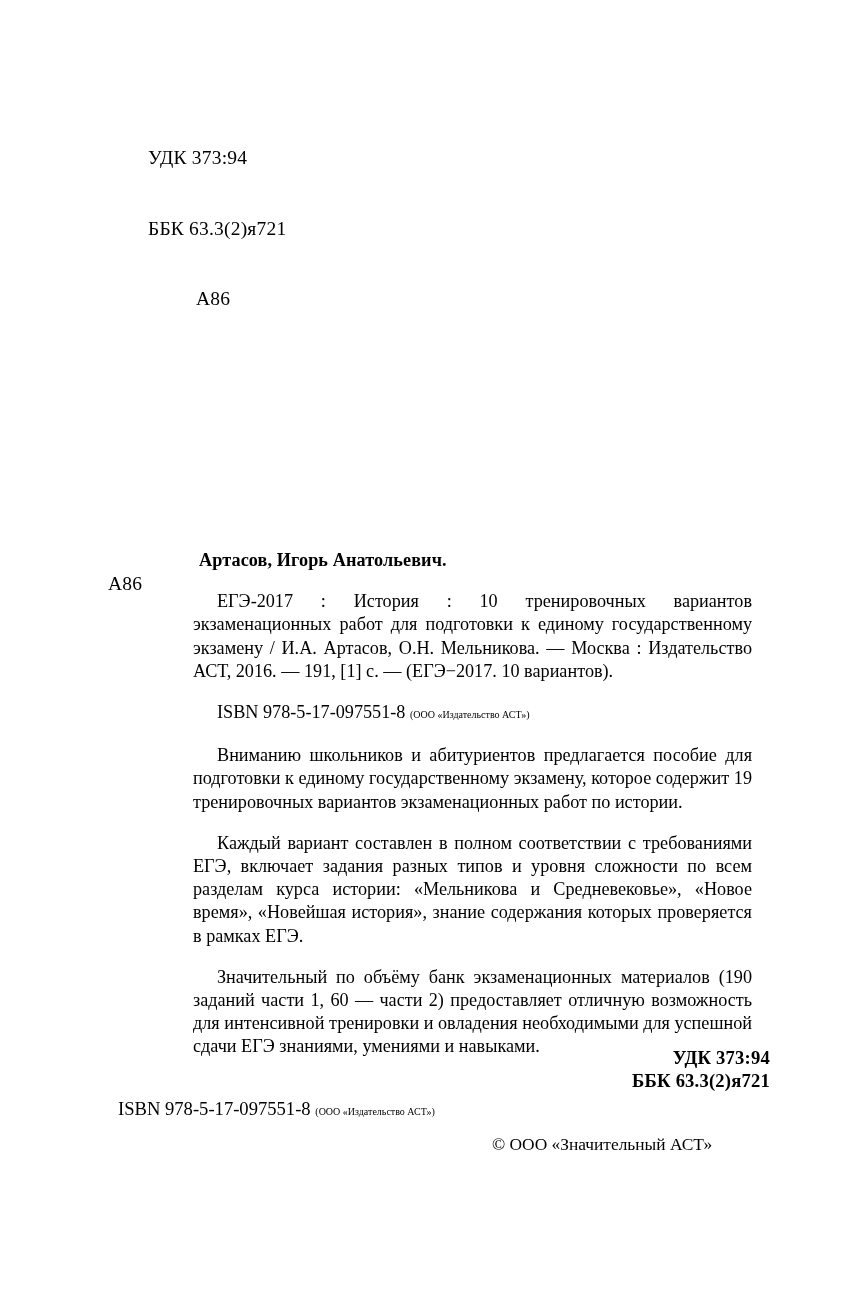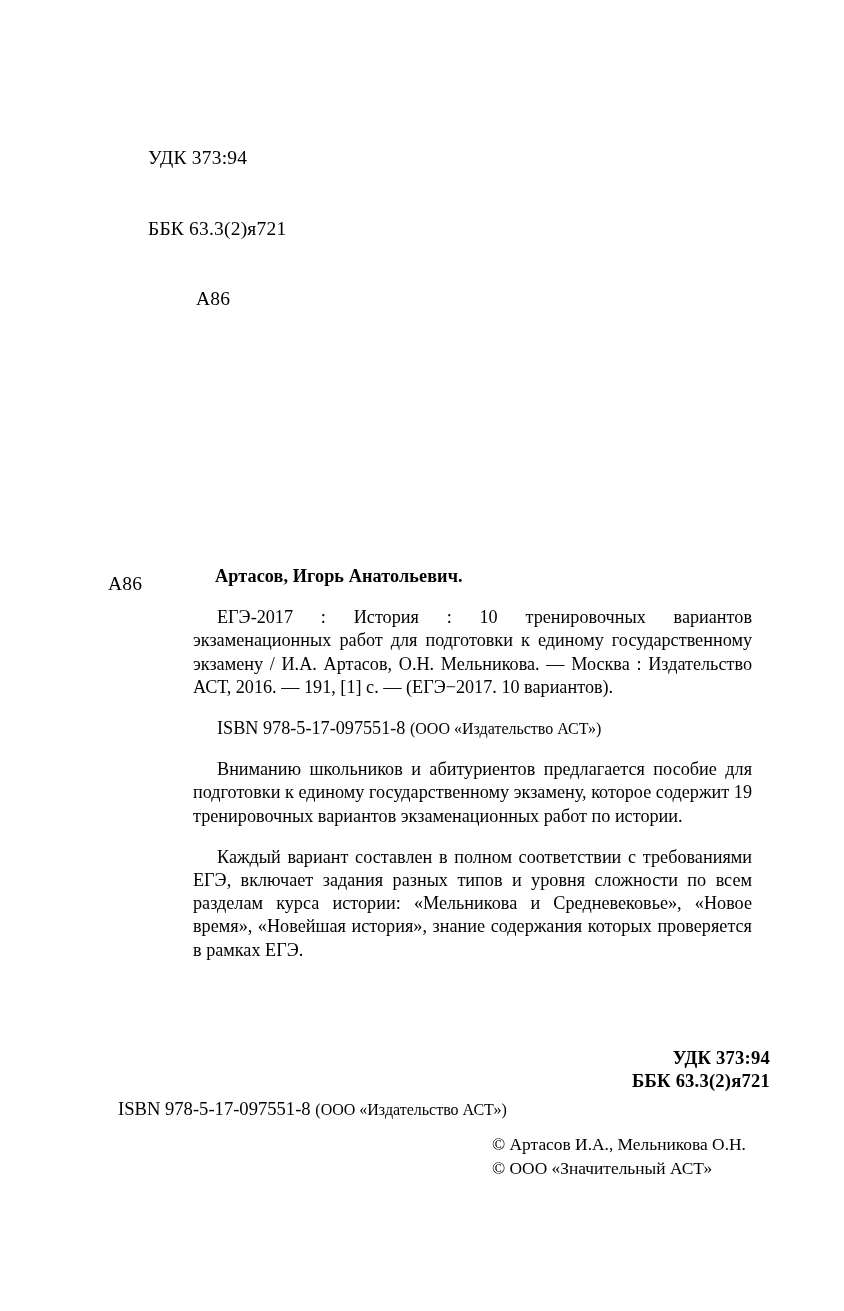--- a/index.html
+++ b/index.html
@@ -54,35 +54,35 @@
     position: absolute;
     left: -67px;
     top: 23.2px;
     font-size: 19.5px;
     line-height: 23.2px;
     letter-spacing: 0.2px;
   }
 
   .author {
     font-weight: bold;
-    margin: 16px;
+    margin: 0;
     text-indent: 24px;
     letter-spacing: 0.1px;
   }
 
   p.just {
     margin: 18px;
     text-align: justify;
     text-align-last: left;
     text-indent: 24px;
     hyphens: manual;
   }
 
   .small-paren {
-    font-size: 16px;
+    font-size: 10px;
   }
 
   
   .class-bottom {
     position: absolute;
     left: 400px;
     top: 1046px;
     width: 370px;
     text-align: right;
     font-weight: bold;
@@ -133,27 +133,27 @@
     <span class="hanging-code">А86</span>
 
     <p class="author">Артасов, Игорь Анатольевич.</p>
 
     <p class="just">ЕГЭ-2017 : История : 10 тренировочных вариантов экзаменационных работ для подготовки к единому государственному экзамену / И.А. Артасов, О.Н. Мельникова. — Москва : Издательство АСТ, 2016. — 191, [1] с. — (ЕГЭ−2017. 10 вариантов).</p>
 
     <p class="just"><span>ISBN 978-5-17-097551-8</span> <span class="small-paren">(ООО «Издательство АСТ»)</span></p>
 
     <p class="just">Вниманию школьников и абитуриентов предлагается пособие для подготовки к единому государственному экзамену, которое содержит 19 тренировочных вариантов экзаменационных работ по истории.</p>
     <p class="just">Каждый вариант составлен в полном соответствии с требованиями ЕГЭ, включает задания разных типов и уровня сложности по всем разделам курса истории: «Мельникова и Средневековье», «Новое время», «Новейшая история», знание содержания которых проверяется в рамках ЕГЭ.</p>
+    <p class="just">Значительный по объёму банк экзаменационных материалов (190 заданий части 1, 60 — части 2) предоставляет отличную возможность для интенсивной тренировки и овладения необходимыми для успешной сдачи ЕГЭ знаниями, умениями и навыками.</p>
   </div>
 
   <div class="class-bottom">
     <span>УДК 373:94</span>
     <span>ББК 63.3(2)я721</span>
   </div>
 
   <div class="isbn-bottom"><span>ISBN 978-5-17-097551-8</span> <span class="small-paren">(ООО «Издательство АСТ»)</span></div>
 
   <div class="copyright">
-    <span>© Артасов И.А., Мельникова О.Н.</span>
     <span>© ООО «Значительный АСТ»</span>
   </div>
 
 </div>
 
 </body></html>

